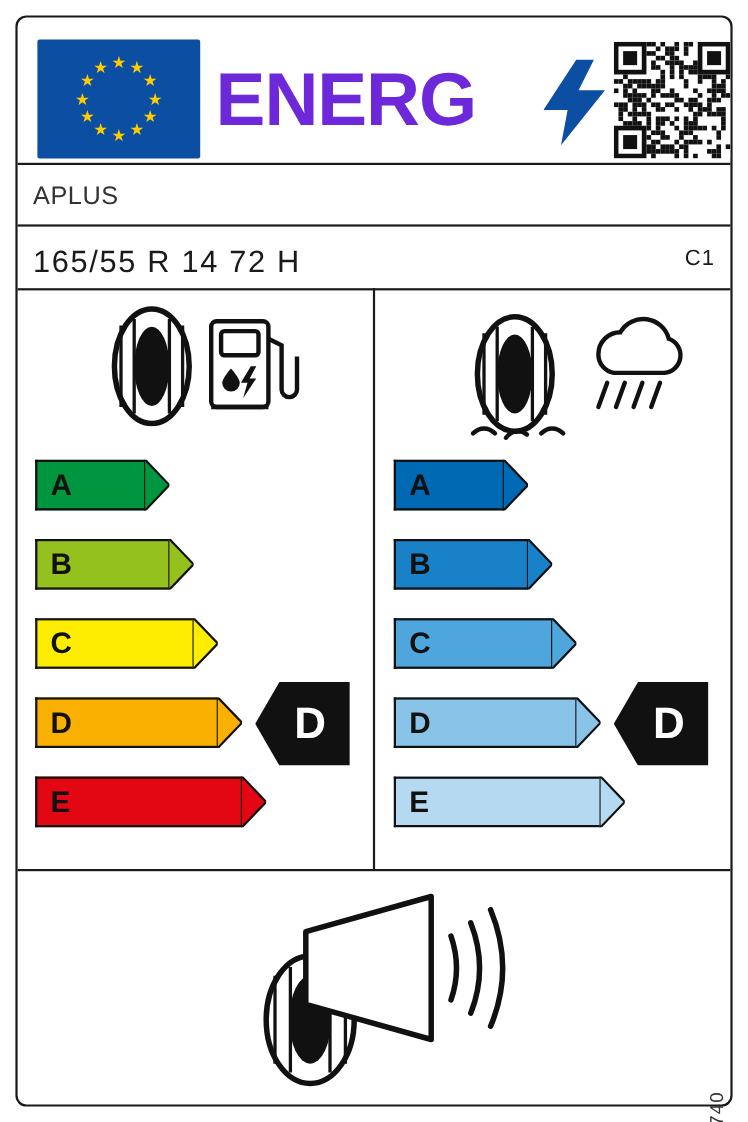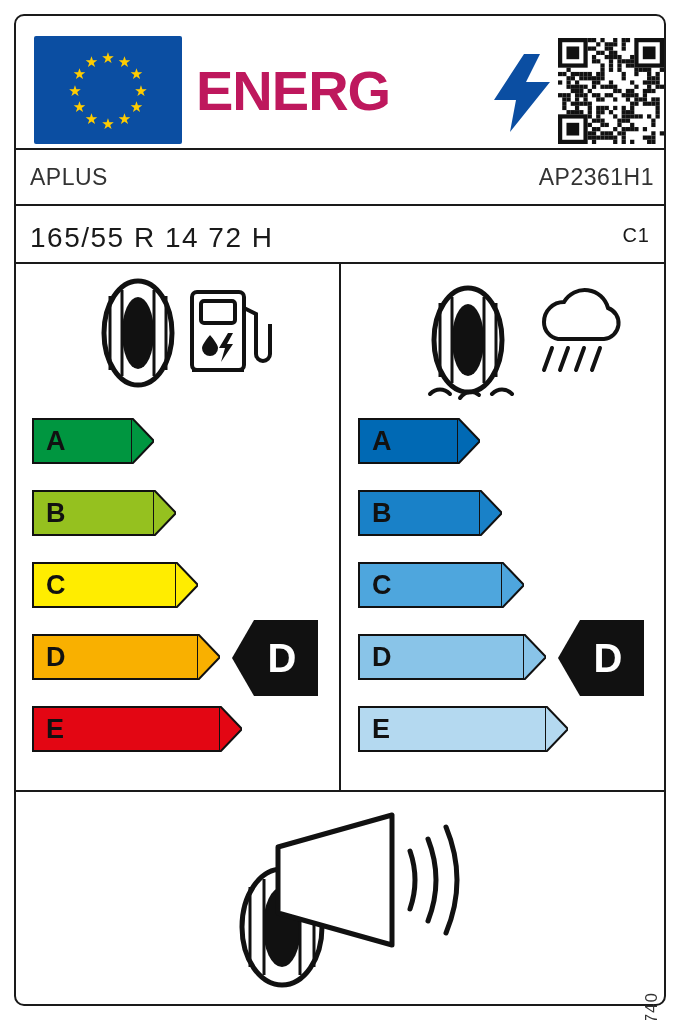--- a/index.html
+++ b/index.html
@@ -54,24 +54,24 @@
     font-size: 15px;
     line-height: 15px;
     width: 15px;
     height: 15px;
     text-align: center;
   }
   .energ-text {
     position: absolute;
     left: 180px;
     top: 30px;
-    font-size: 56px;
+    font-size: 68px;
     font-weight: bold;
     letter-spacing: -1px;
-    color: #be185d;
+    color: #6d28d9;
     line-height: 90px;
     font-family: "Liberation Sans", sans-serif;
   }
   .bolt {
     position: absolute;
     left: 478px;
     top: 38px;
     width: 56px;
     height: 78px;
   }
@@ -480,21 +480,20 @@
           <rect x="8.48" y="84.80" width="12.72" height="12.72" fill="#111"></rect>
         </svg>
     </div>
   </div>
 
   <div class="hrule" style="top:148px;"></div>
   <div class="hrule" style="top:204px;"></div>
   <div class="hrule" style="top:262px;"></div>
 
   <div class="brand">APLUS</div>
-  <div class="model">AP2361H1</div>
   <div class="size">165/55 R 14 72 H</div>
   <div class="cclass">C1</div>
 
   <div class="col-left">
 
     <div class="pictogram" style="left:72px; top:8px; width:200px; height:110px;">
       <svg viewBox="0 0 200 110" width="200" height="110">
 
         <g>
           <ellipse cx="50" cy="55" rx="34" ry="52" fill="none" stroke="#111" stroke-width="5"></ellipse>

